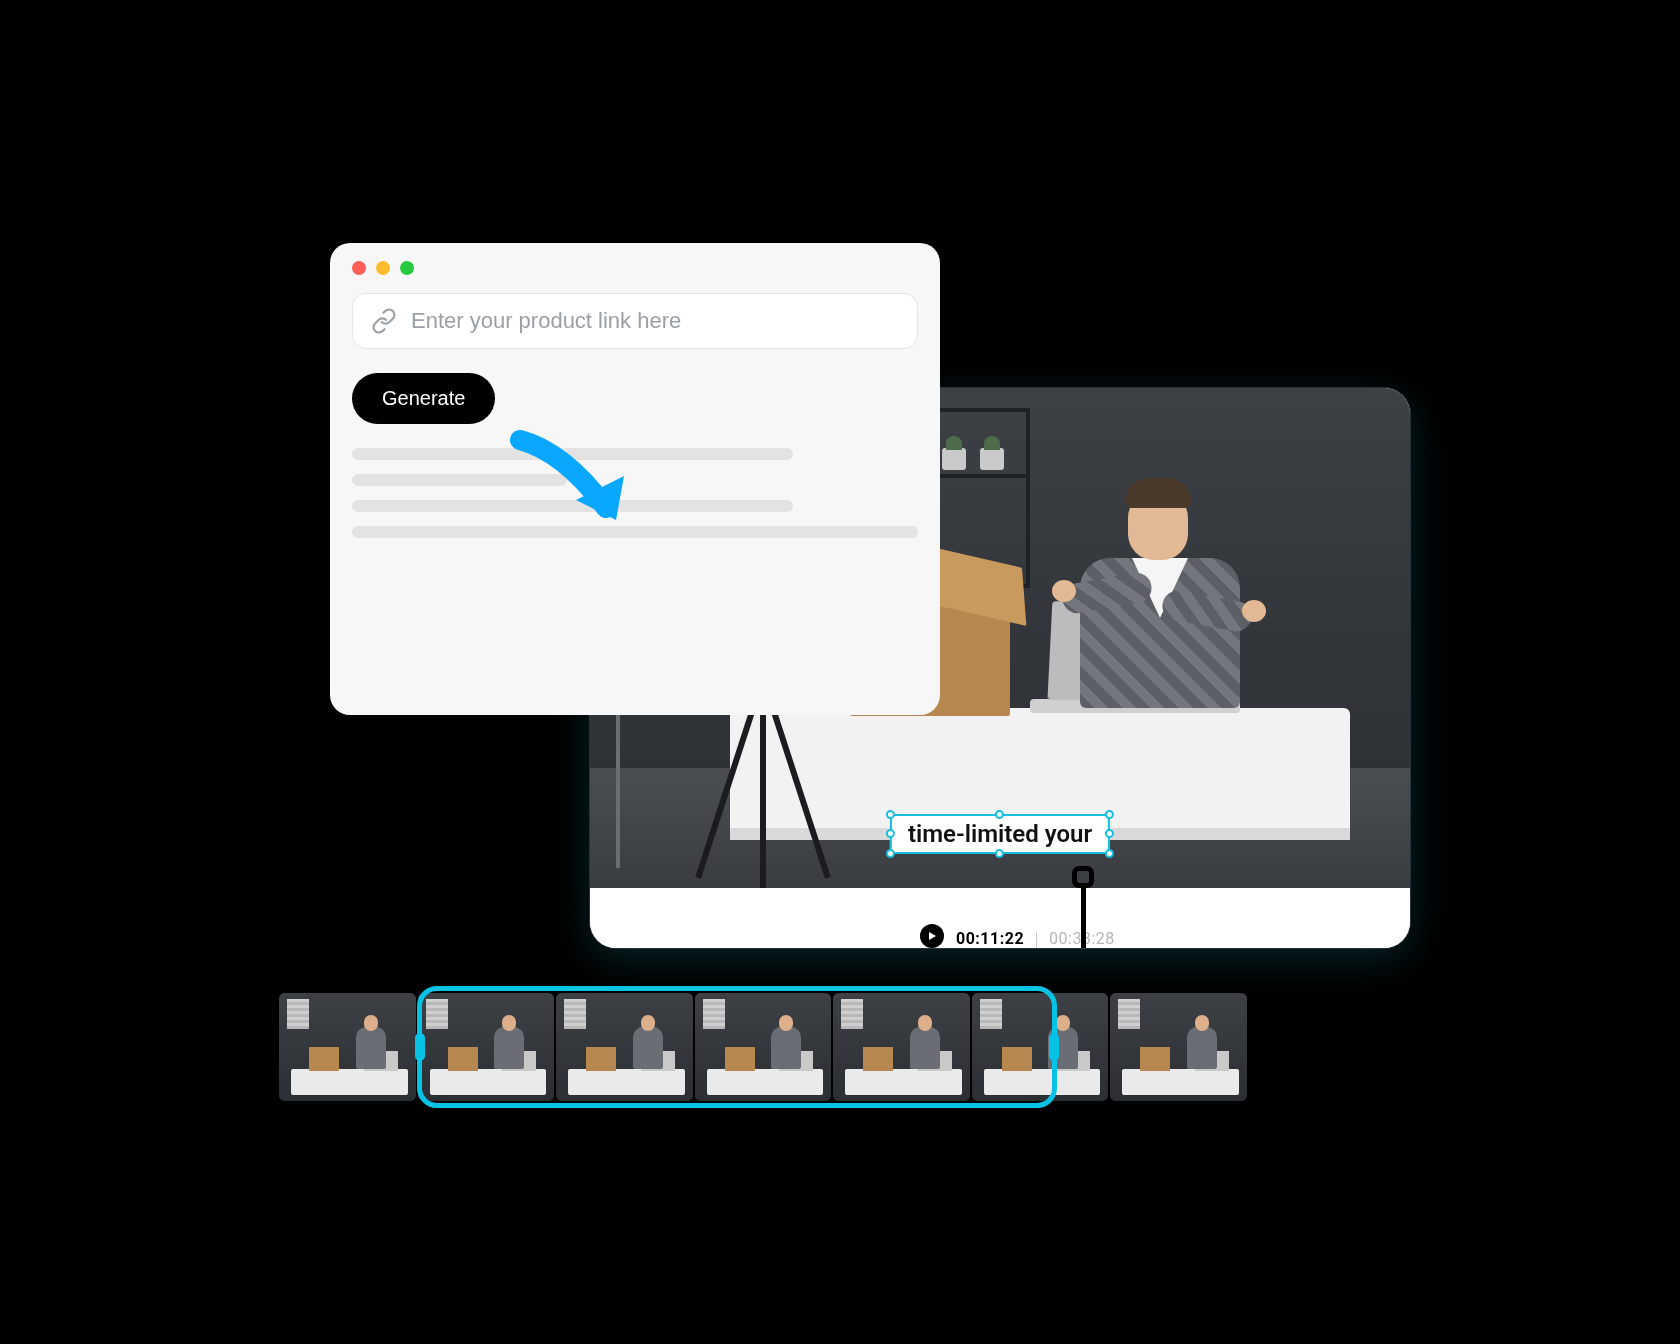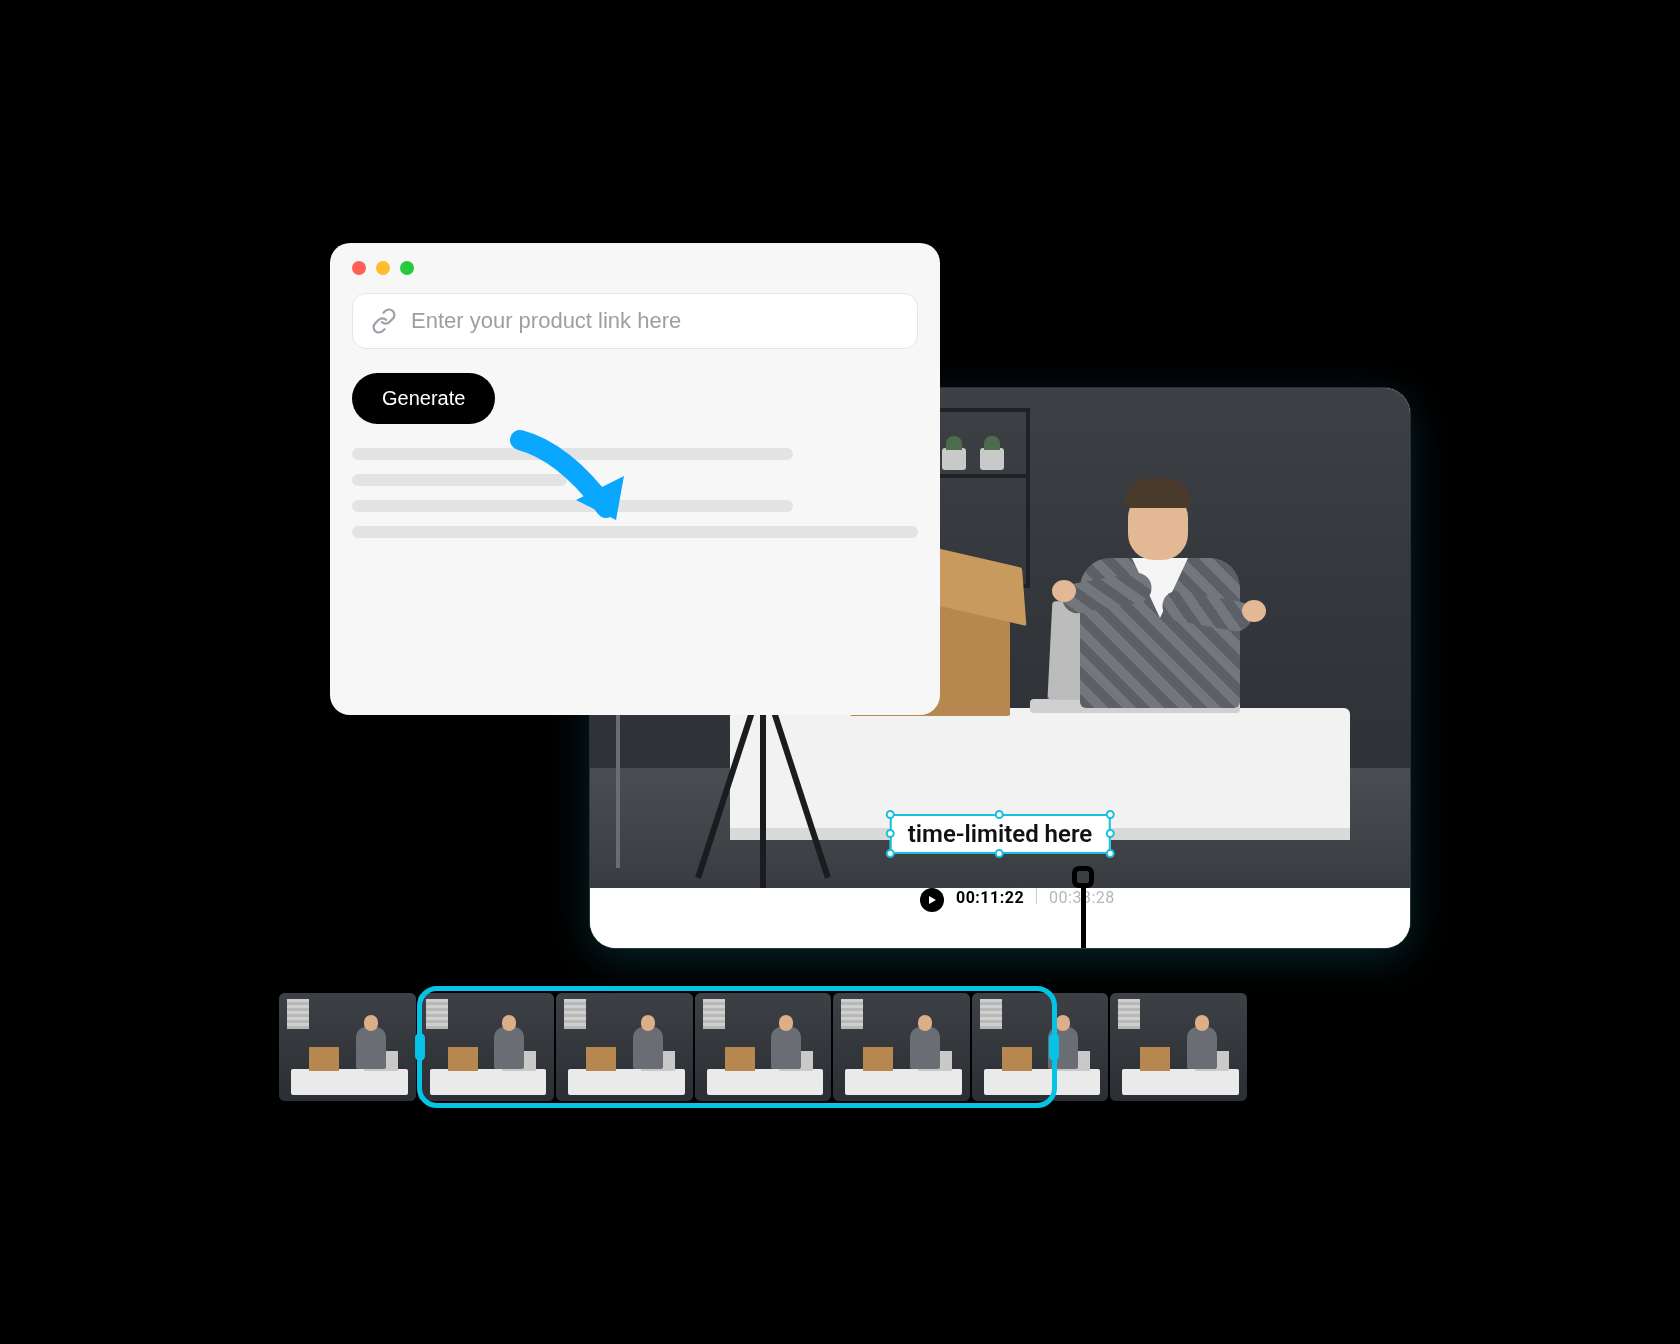--- a/index.html
+++ b/index.html
@@ -269,21 +269,21 @@
   .caption-box .h-ml { top: 50%; left: -6px; margin-top: -5px; }
   .caption-box .h-mr { top: 50%; right: -6px; margin-top: -5px; }
   .caption-box .h-bl { bottom: -6px; left: -6px; }
   .caption-box .h-bm { bottom: -6px; left: 50%; margin-left: -5px; }
   .caption-box .h-br { bottom: -6px; right: -6px; }
 
   .video-controls {
     height: 60px;
     background: #fff;
     display: flex;
-    align-items: flex-start;
+    align-items: flex-end;
     gap: 12px;
     padding-left: 330px;
     position: relative;
   }
   .play-btn {
     width: 24px; height: 24px; border-radius: 50%;
     background: #000; display: flex; align-items: center; justify-content: center;
     cursor: pointer;
   }
   .play-btn svg { display: block; }
@@ -441,21 +441,21 @@
         <div class="tripod">
           <div class="cam"></div>
             <div class="lens"></div>
           <div class="leg lg1"></div>
             <div class="leg lg2"></div>
             <div class="leg lg3"></div>
         </div>
       </div>
 
       <div class="caption-box">
-        <span>time-limited here</span>
+        <span>time-limited your</span>
         <span class="handle h-tl"></span>
         <span class="handle h-tm"></span>
         <span class="handle h-tr"></span>
         <span class="handle h-ml"></span>
         <span class="handle h-mr"></span>
         <span class="handle h-bl"></span>
         <span class="handle h-bm"></span>
         <span class="handle h-br"></span>
       </div>
     </div>

